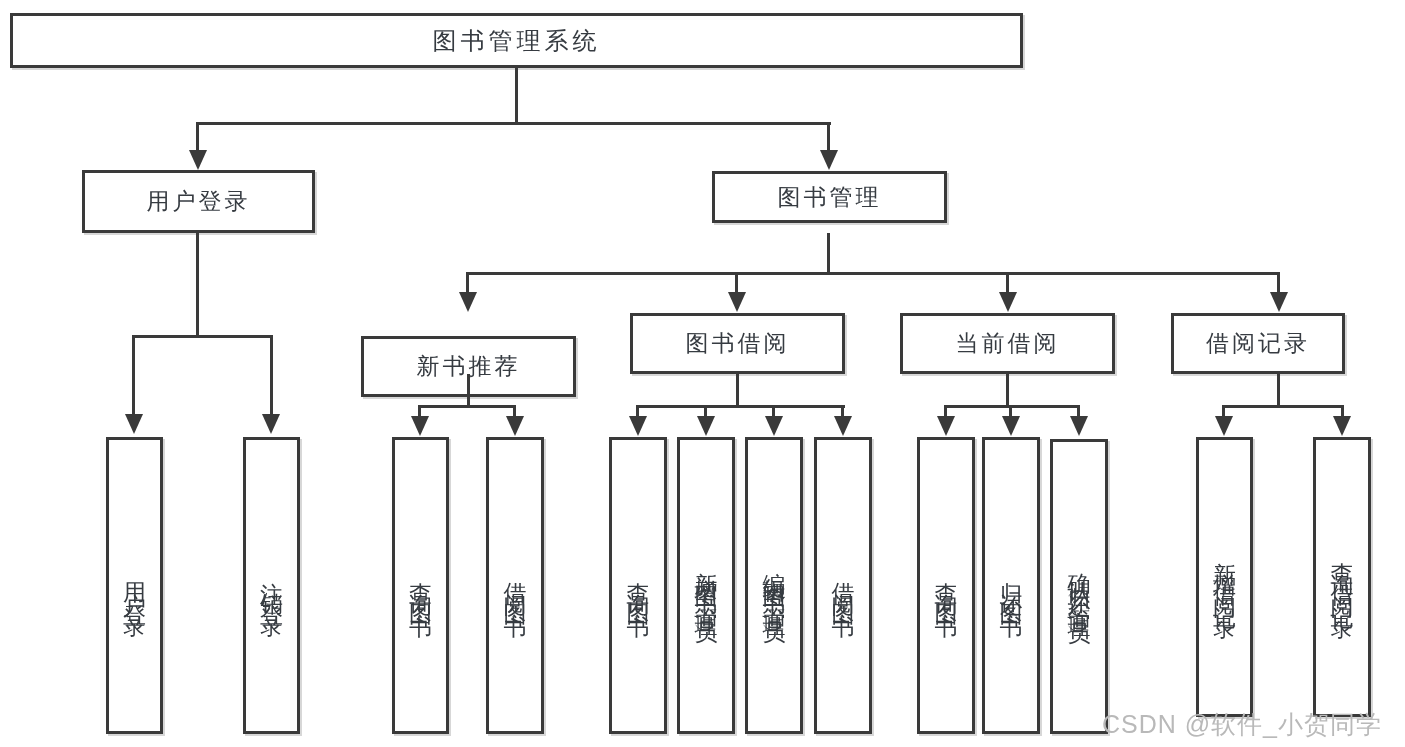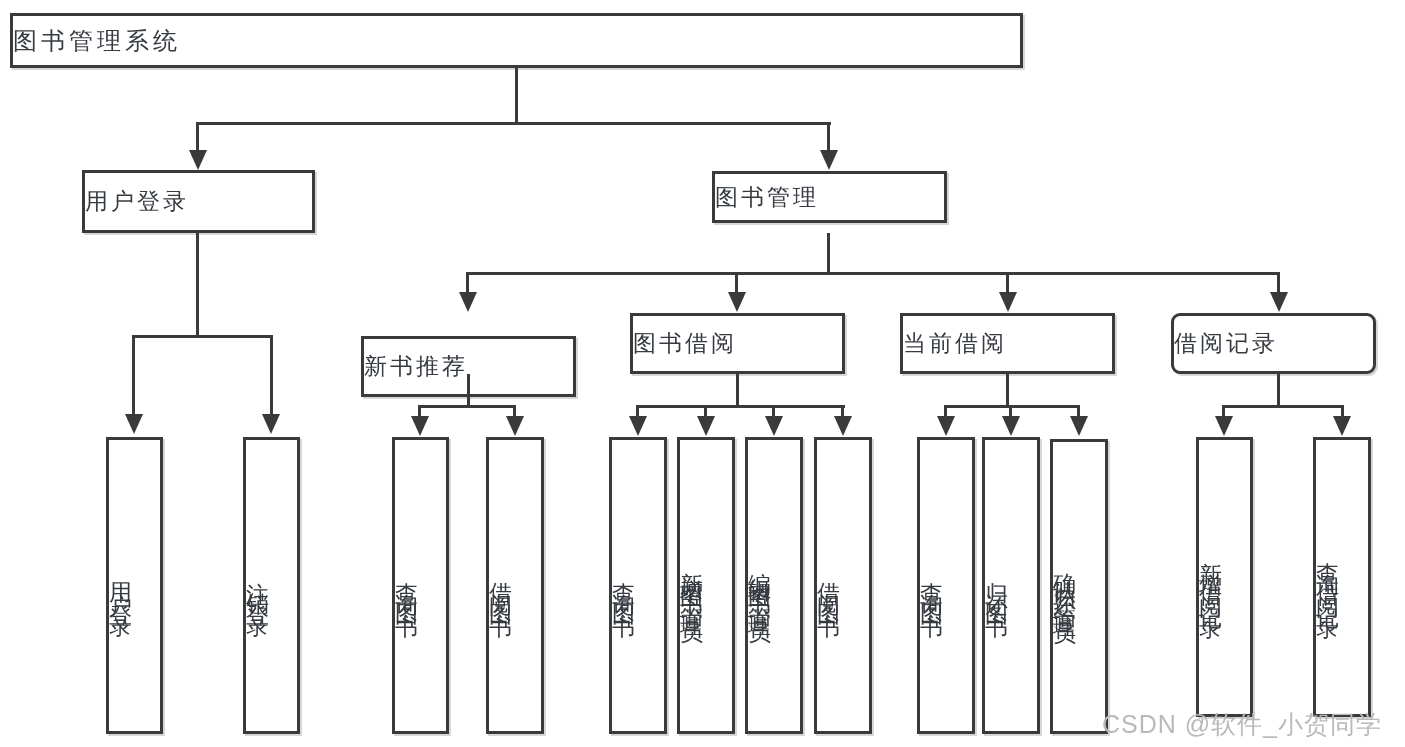--- a/index.html
+++ b/index.html
@@ -9,21 +9,21 @@
     --background:#ffffff;
   }
   html,body{margin:0;padding:0;background:var(--background);}
   .canvas{
     position:relative;width:1405px;height:747px;background:var(--background);
     font-family:"Liberation Sans","DejaVu Sans",sans-serif;color:var(--text);
     overflow:hidden;
   }
   .box{
     position:absolute;background:#fff;border:3px solid var(--line);
-    box-sizing:border-box;display:flex;align-items:center;
+    box-sizing:border-box;display:flex;align-items:center;justify-content:center;
     box-shadow:2px 2px 0 rgba(140,140,140,0.35);
   }
   .hlabel{font-size:23px;letter-spacing:3px;white-space:nowrap;}
   .root .hlabel{font-size:24px;letter-spacing:4px;}
   .vtext{
     writing-mode:vertical-rl;text-orientation:mixed;
     font-size:23px;letter-spacing:11px;line-height:1;white-space:nowrap;
   }
   .vtext.tight{letter-spacing:7px;}
   .vl{position:absolute;width:3px;background:var(--line);}
@@ -81,21 +81,21 @@
 
   <div class="box" style="left:361px;top:313px;width:215px;height:61px;margin-top:23px;">
     <span class="hlabel">新书推荐</span>
   </div>
   <div class="box" style="left:900px;top:313px;width:215px;height:61px;">
     <span class="hlabel">当前借阅</span>
   </div>
   <div class="box" style="left:630px;top:313px;width:215px;height:61px;">
     <span class="hlabel">图书借阅</span>
   </div>
-  <div class="box" style="left:1171px;top:313px;width:205px;height:61px;border-radius:9px;">
+  <div class="box" style="left:1171px;top:313px;width:174px;height:61px;">
     <span class="hlabel">借阅记录</span>
   </div>
 
   <div class="vl" style="left:467px;top:374px;height:31px;"></div>
   <div class="hl" style="left:419px;top:405px;width:97px;"></div>
   <div class="vl" style="left:418px;top:405px;height:12px;"></div>
   <div class="vl" style="left:513px;top:405px;height:12px;"></div>
   <div class="arr" style="left:411px;top:416px;"></div>
   <div class="arr" style="left:506px;top:416px;"></div>
 

